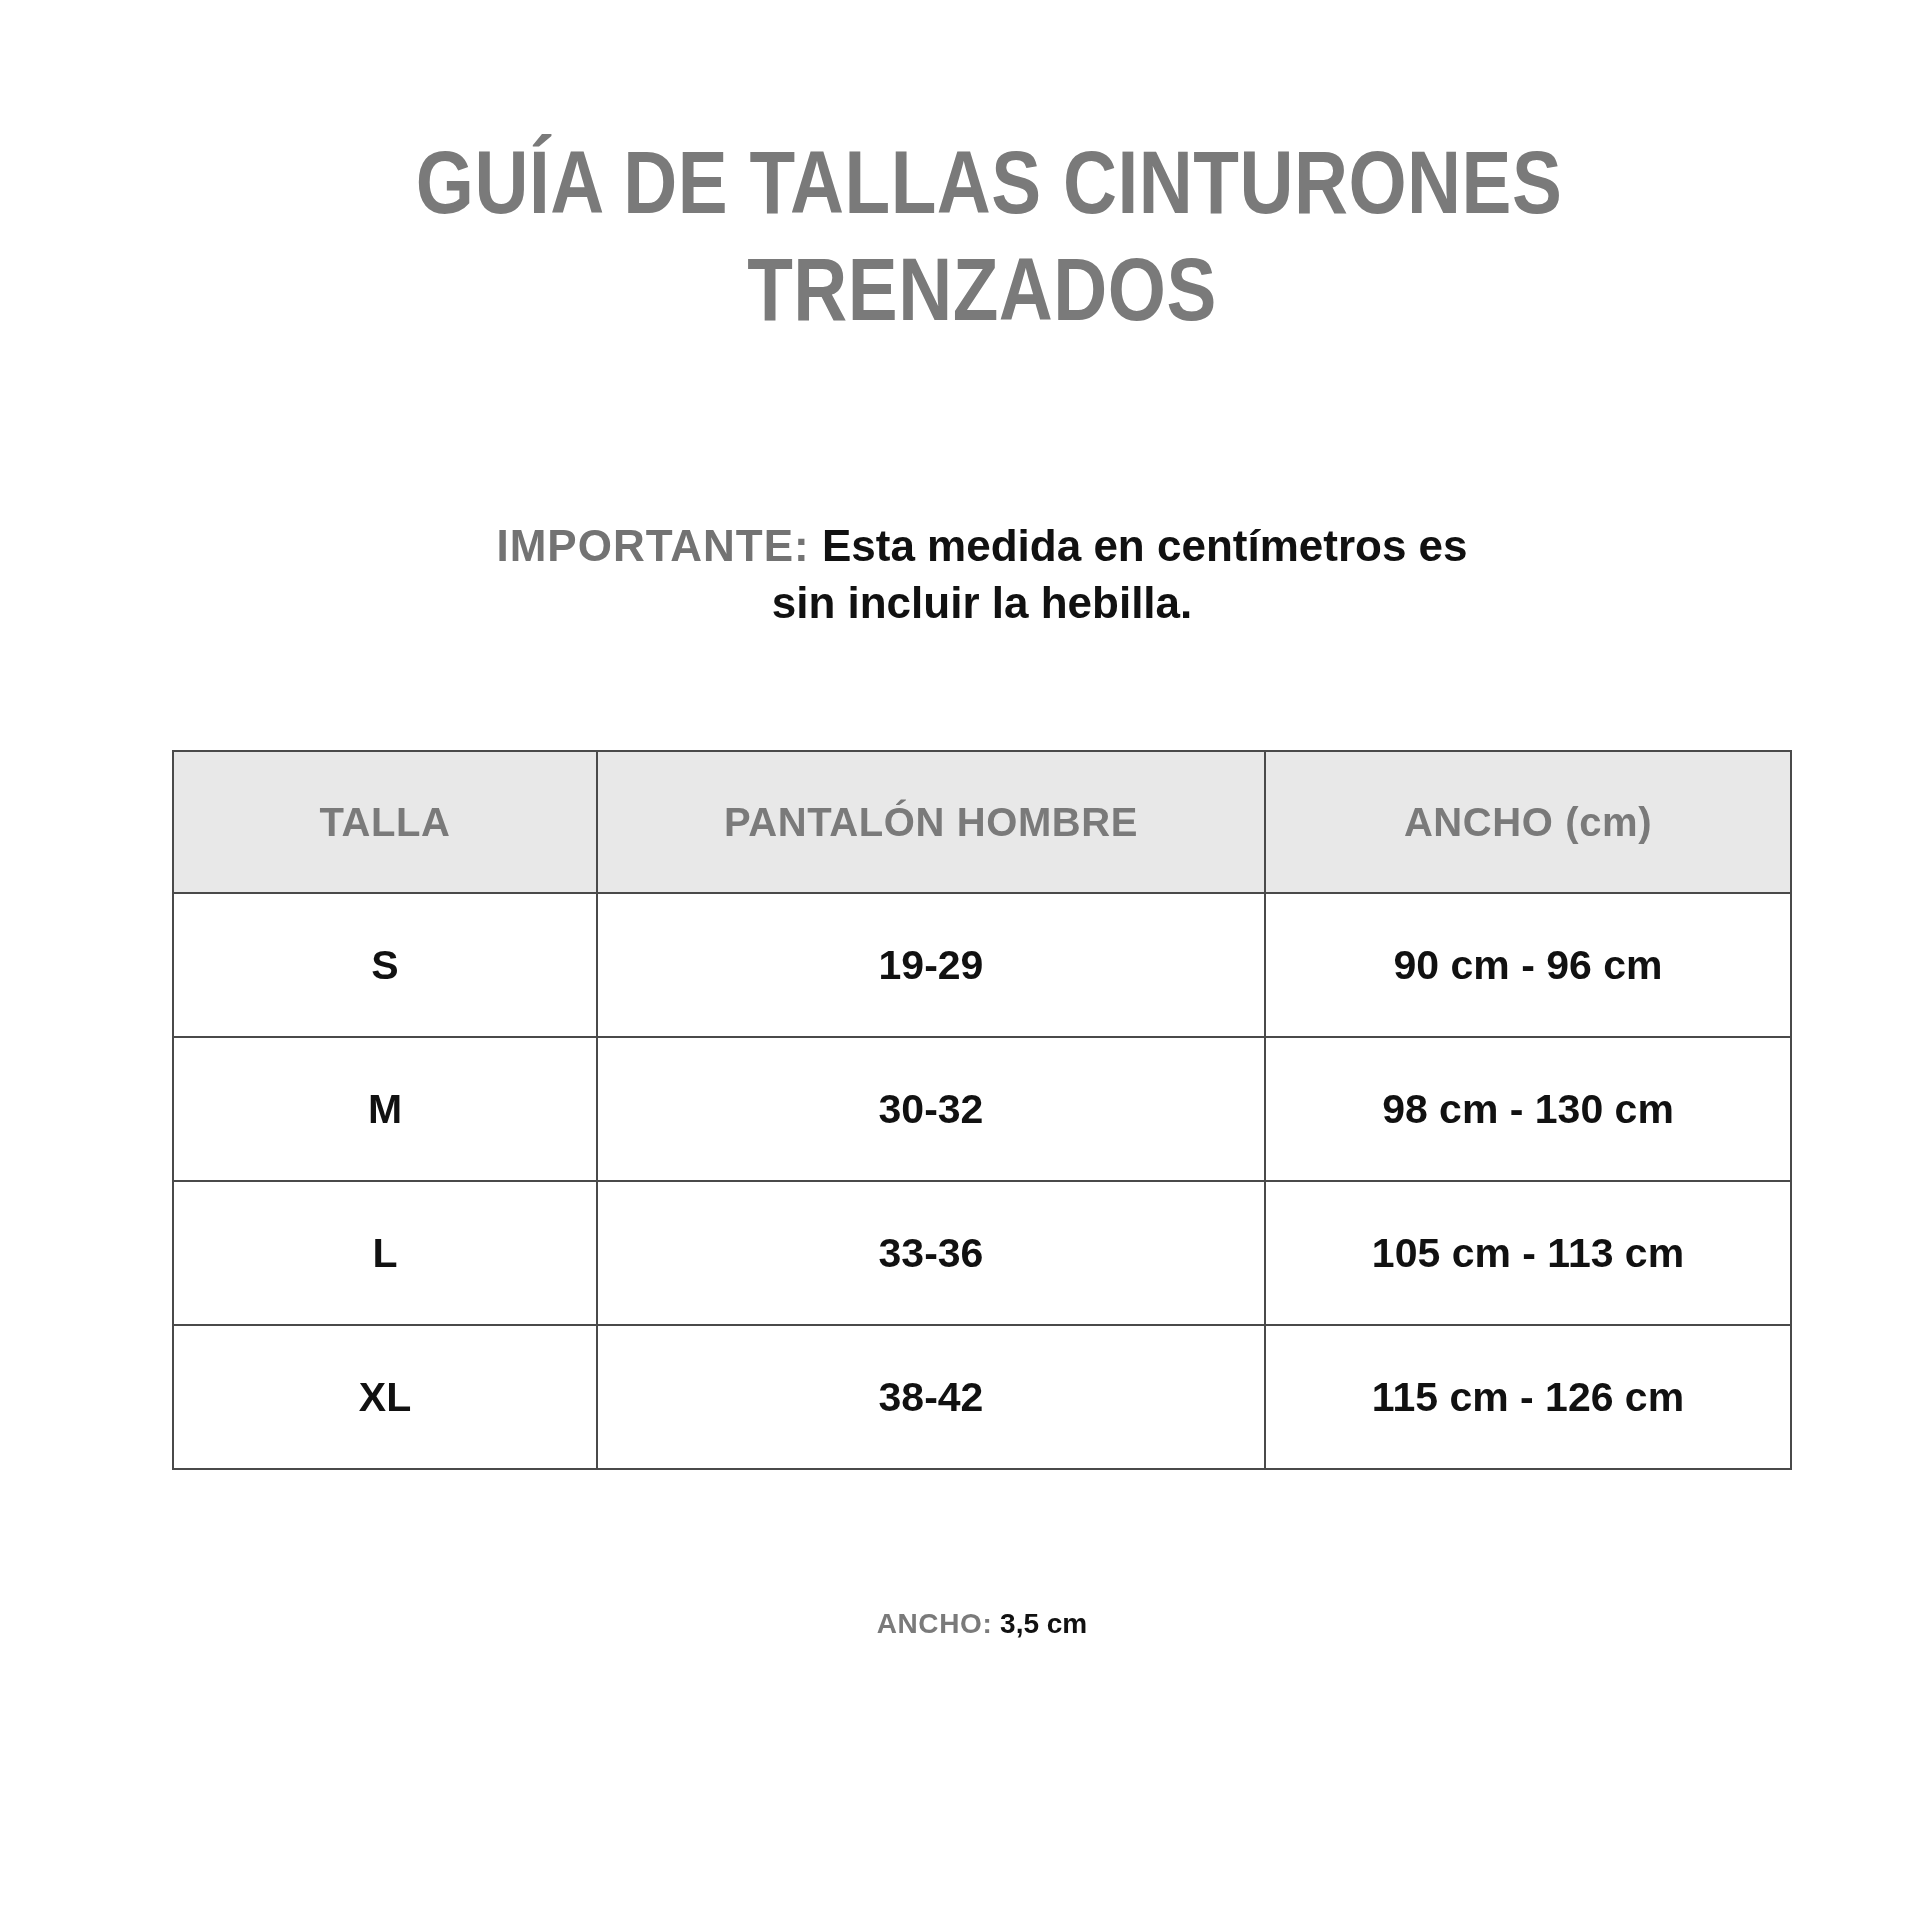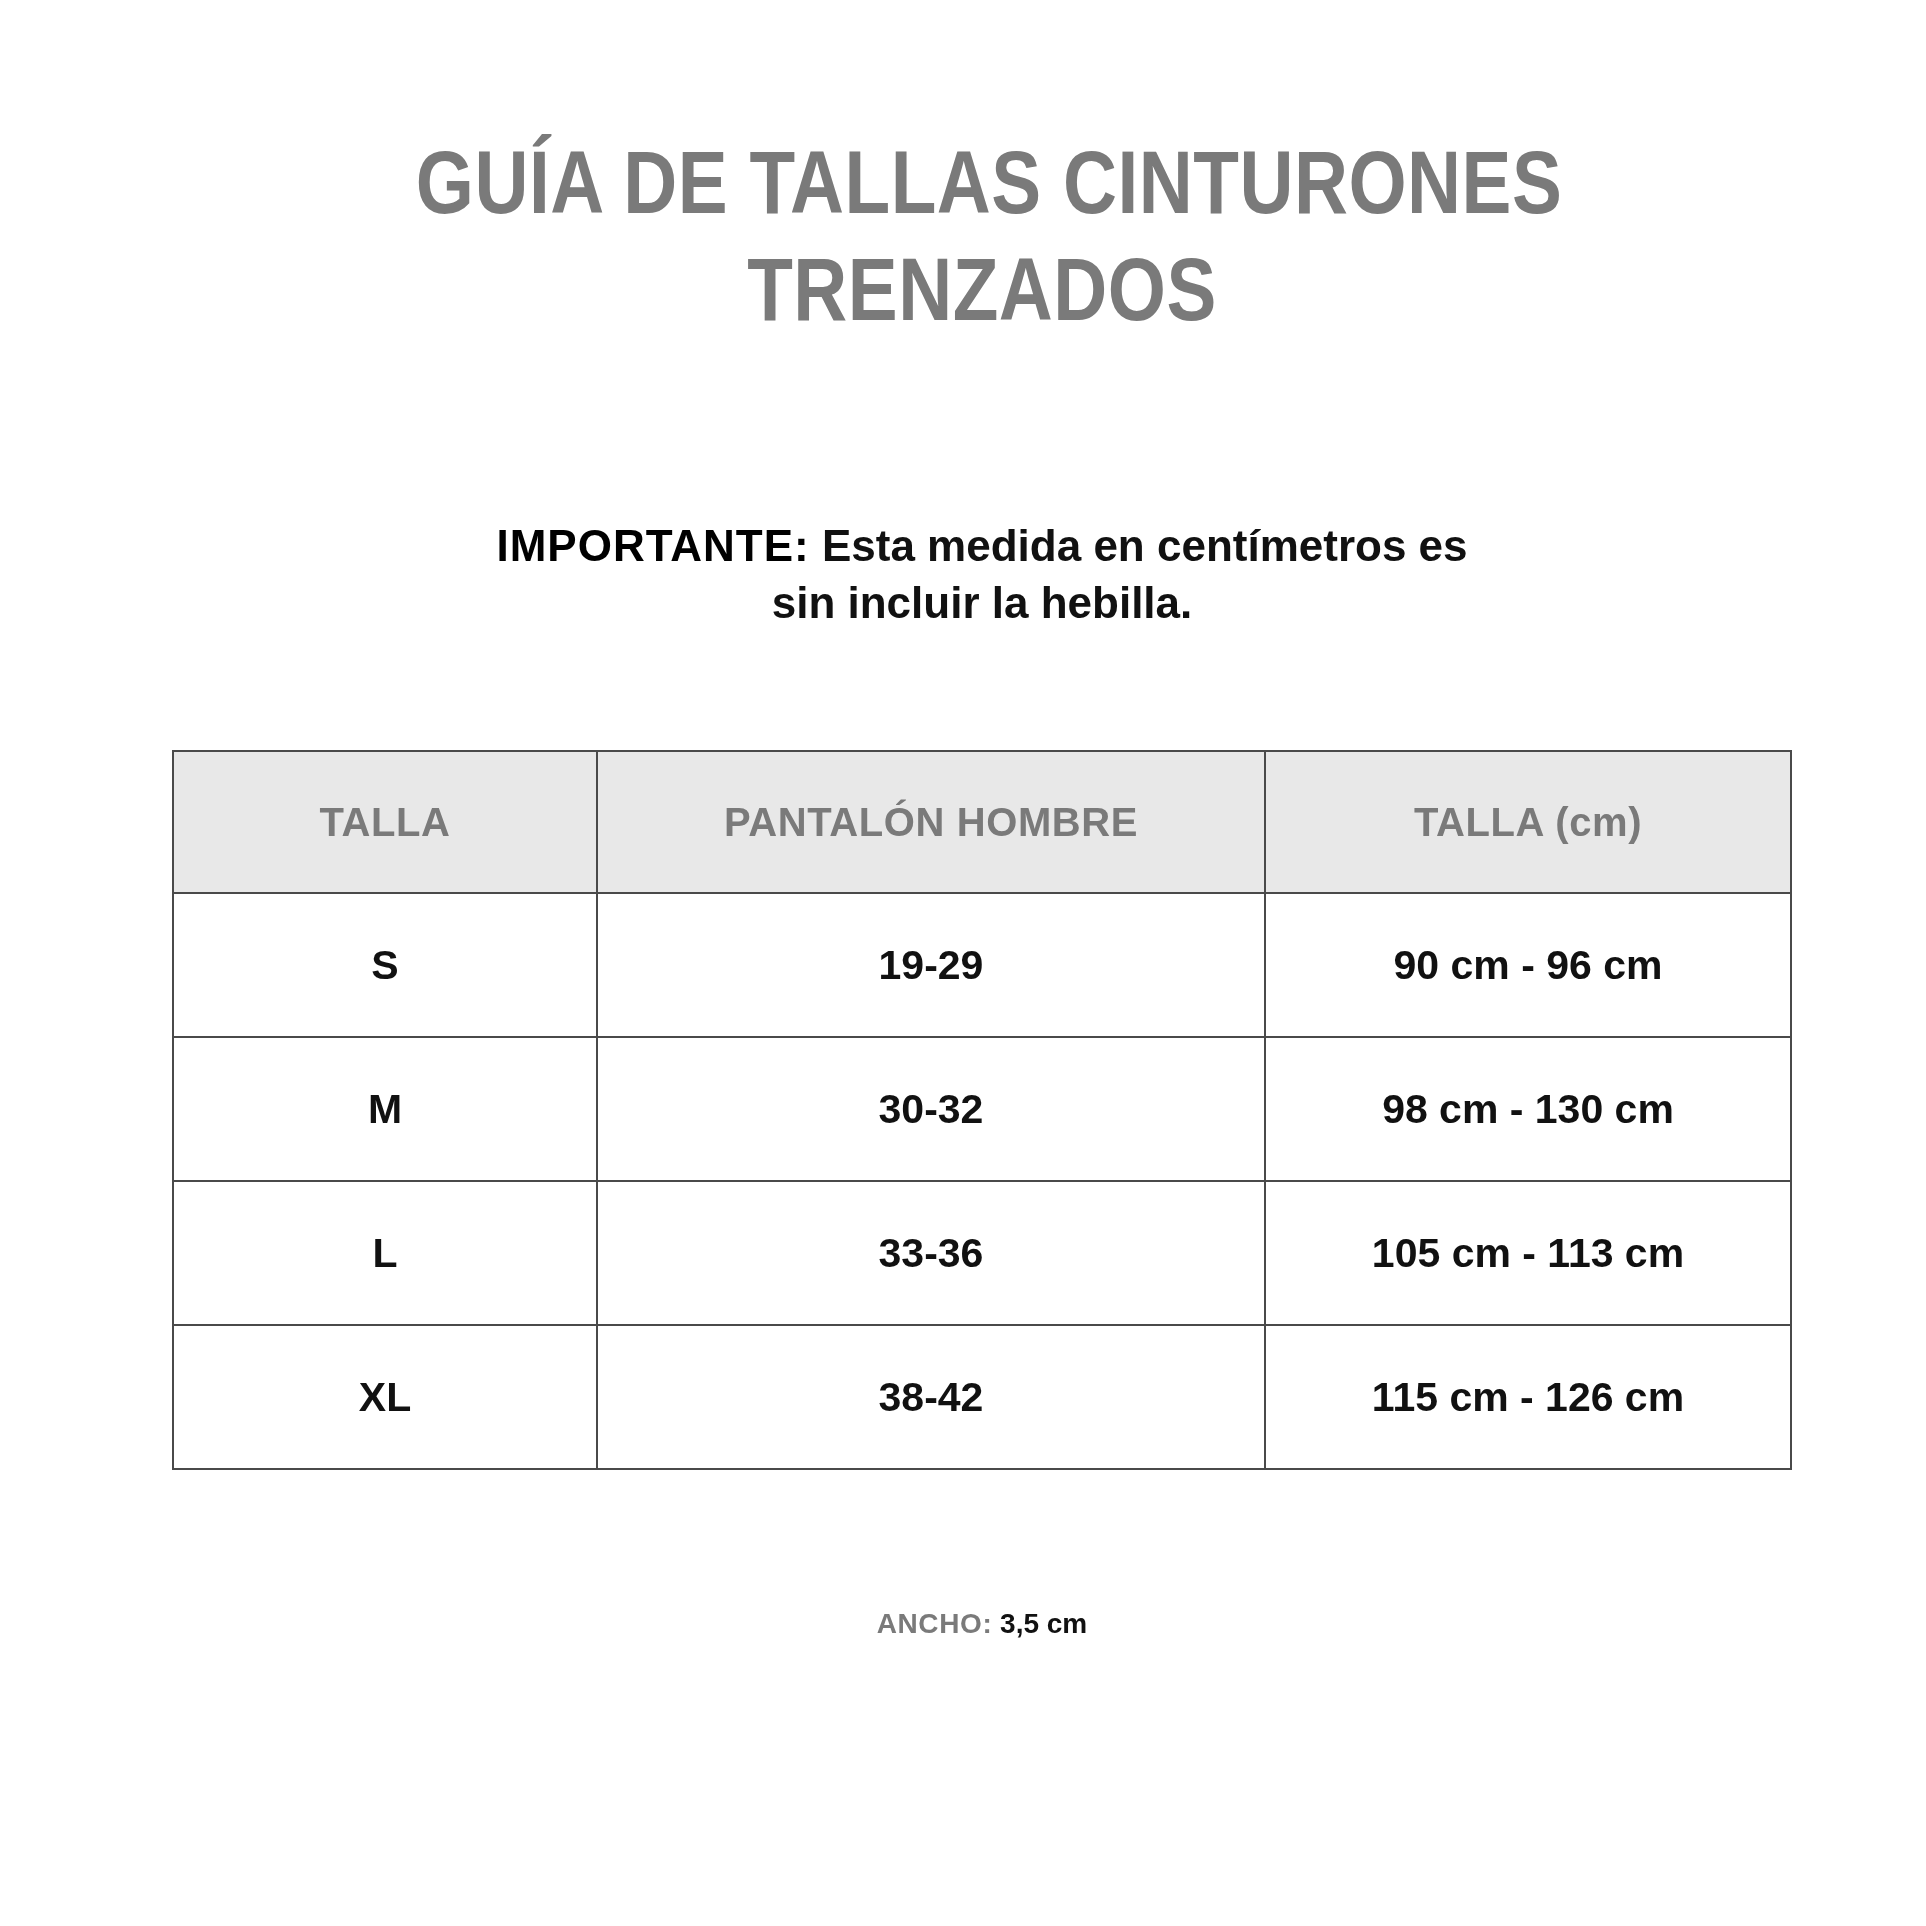--- a/index.html
+++ b/index.html
@@ -50,21 +50,21 @@
   .note {
     margin-top: 183px;
     width: 1477px;
     text-align: center;
     font-size: 44px;
     font-weight: 700;
     line-height: 1.30;
     color: #111111;
   }
   .note .label {
-    color: #000000;
+    color: #737373;
     letter-spacing: 1px;
   }
 
   
   .table-wrap {
     margin-top: 119px;
     width: 1778px;
     display: flex;
     justify-content: center;
   }
@@ -130,21 +130,21 @@
     <table class="sizes">
       <colgroup>
         <col class="c1">
         <col class="c2">
         <col class="c3">
       </colgroup>
       <thead>
         <tr>
           <th>TALLA</th>
           <th>PANTALÓN HOMBRE</th>
-          <th>TALLA (cm)</th>
+          <th>ANCHO (cm)</th>
         </tr>
       </thead>
       <tbody>
         <tr>
           <td>S</td>
           <td>19-29</td>
           <td>90 cm - 96 cm</td>
         </tr>
         <tr>
           <td>M</td>

